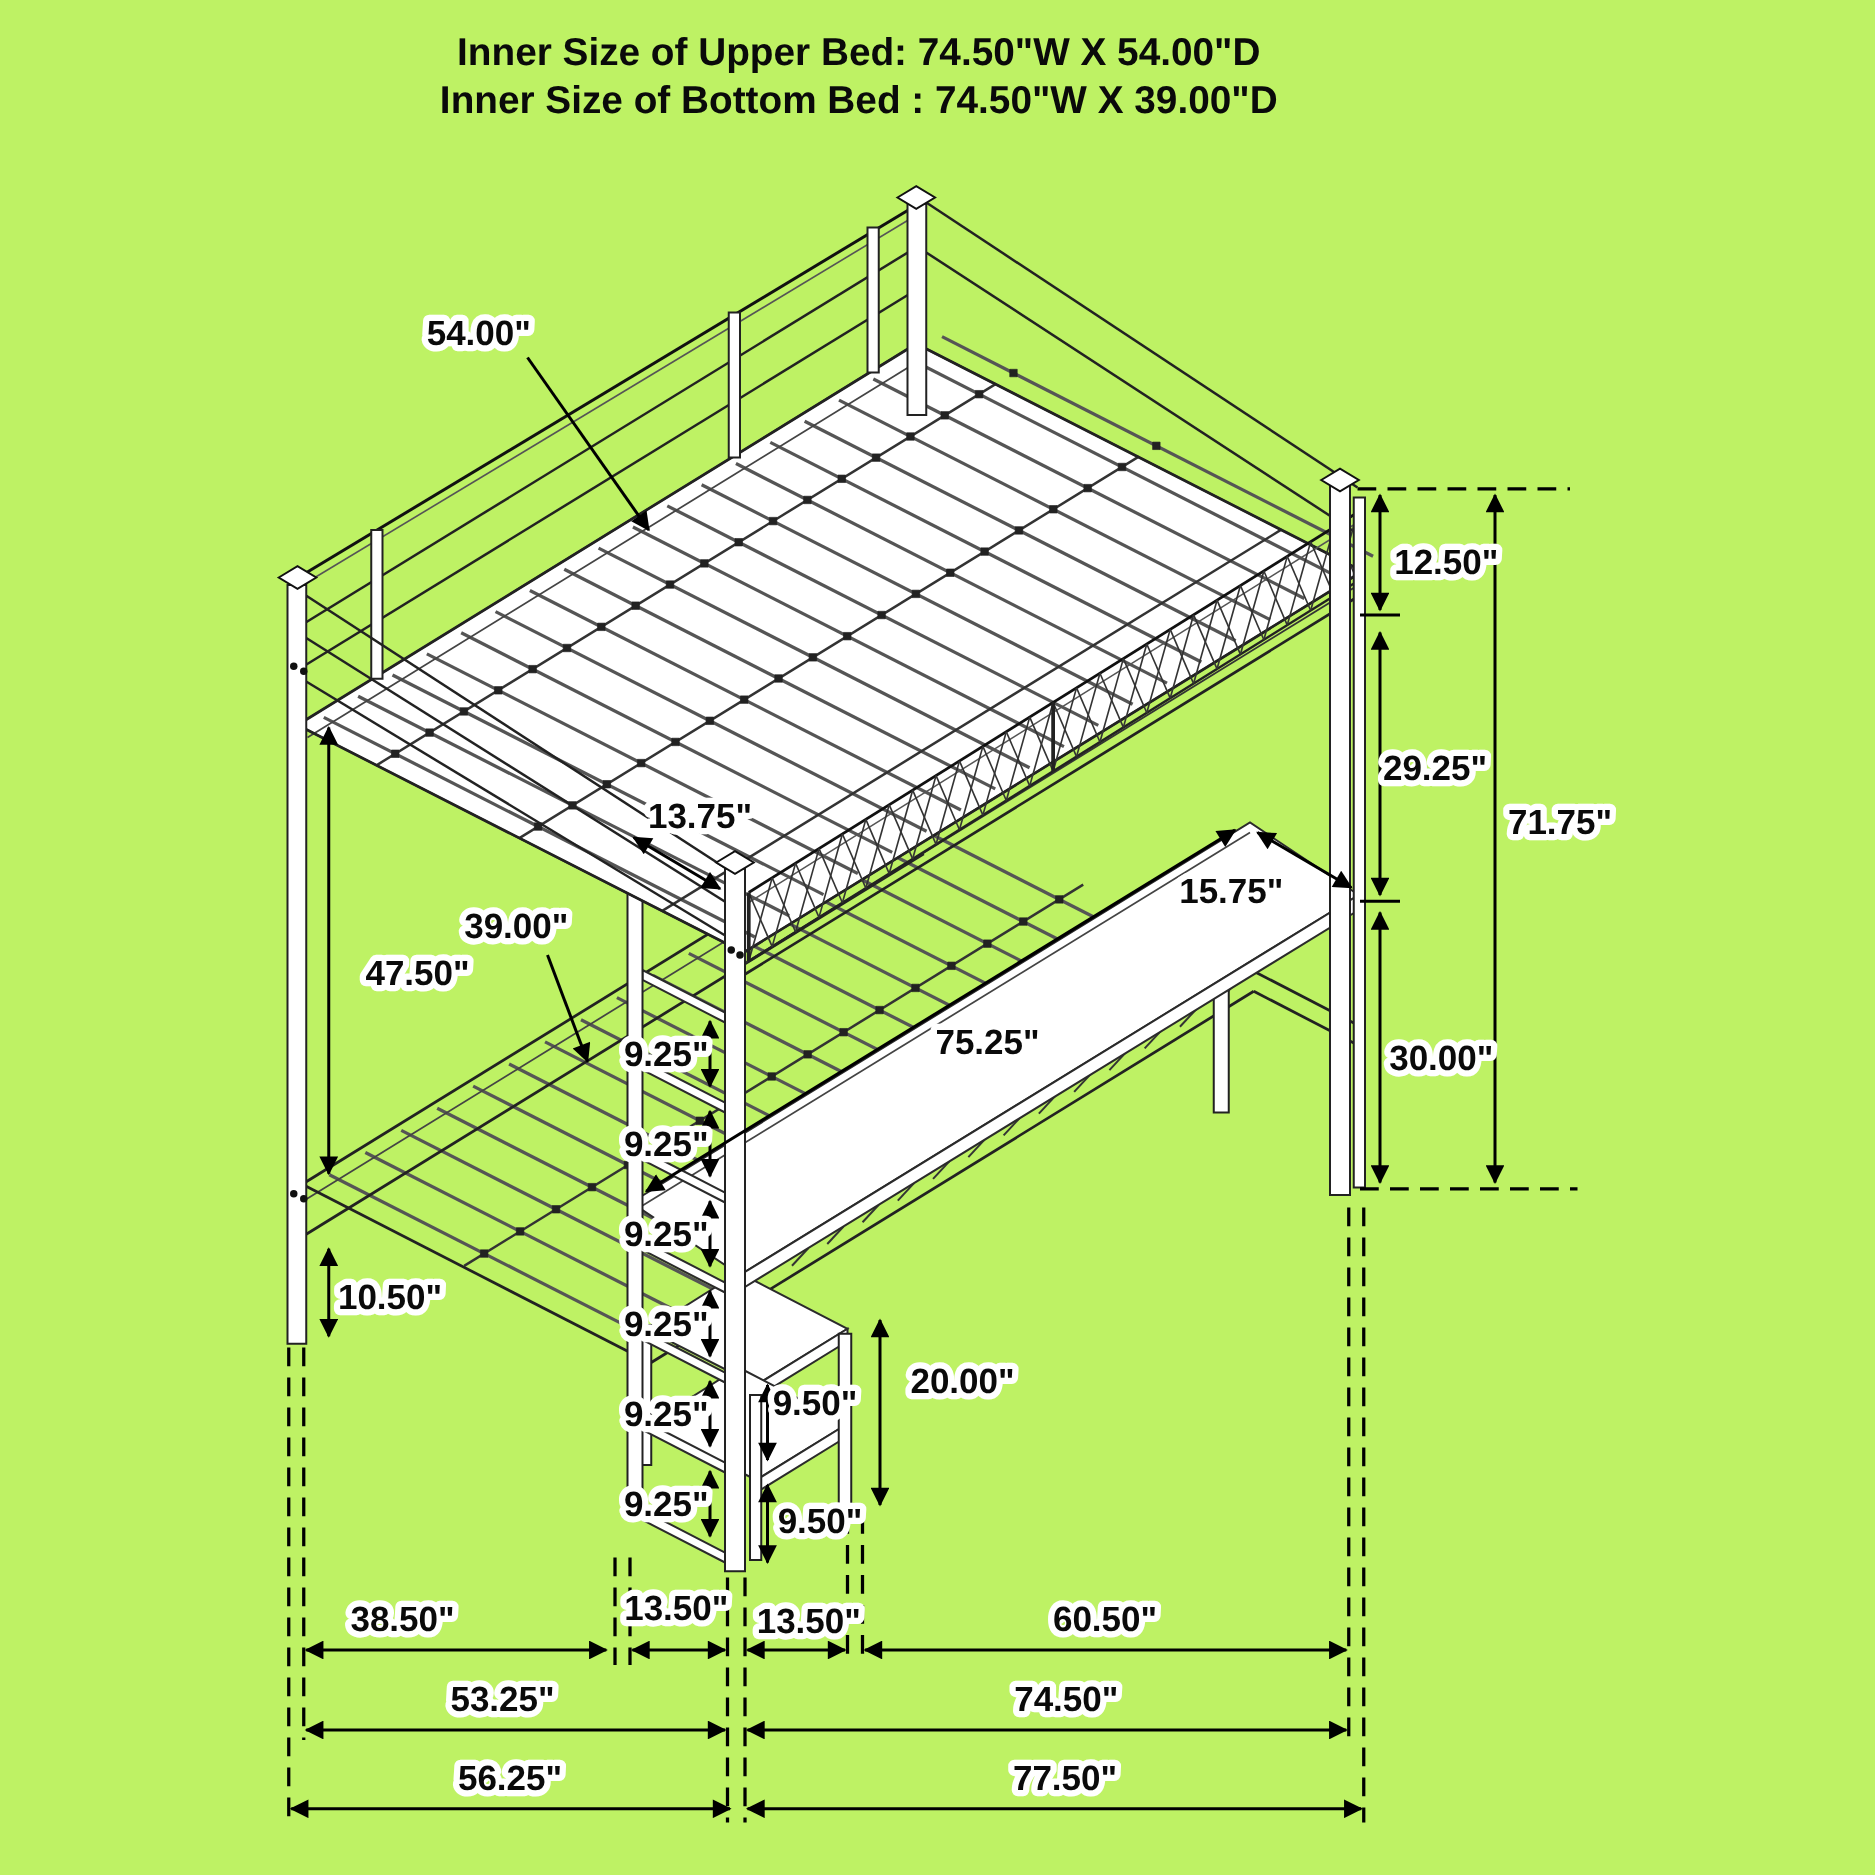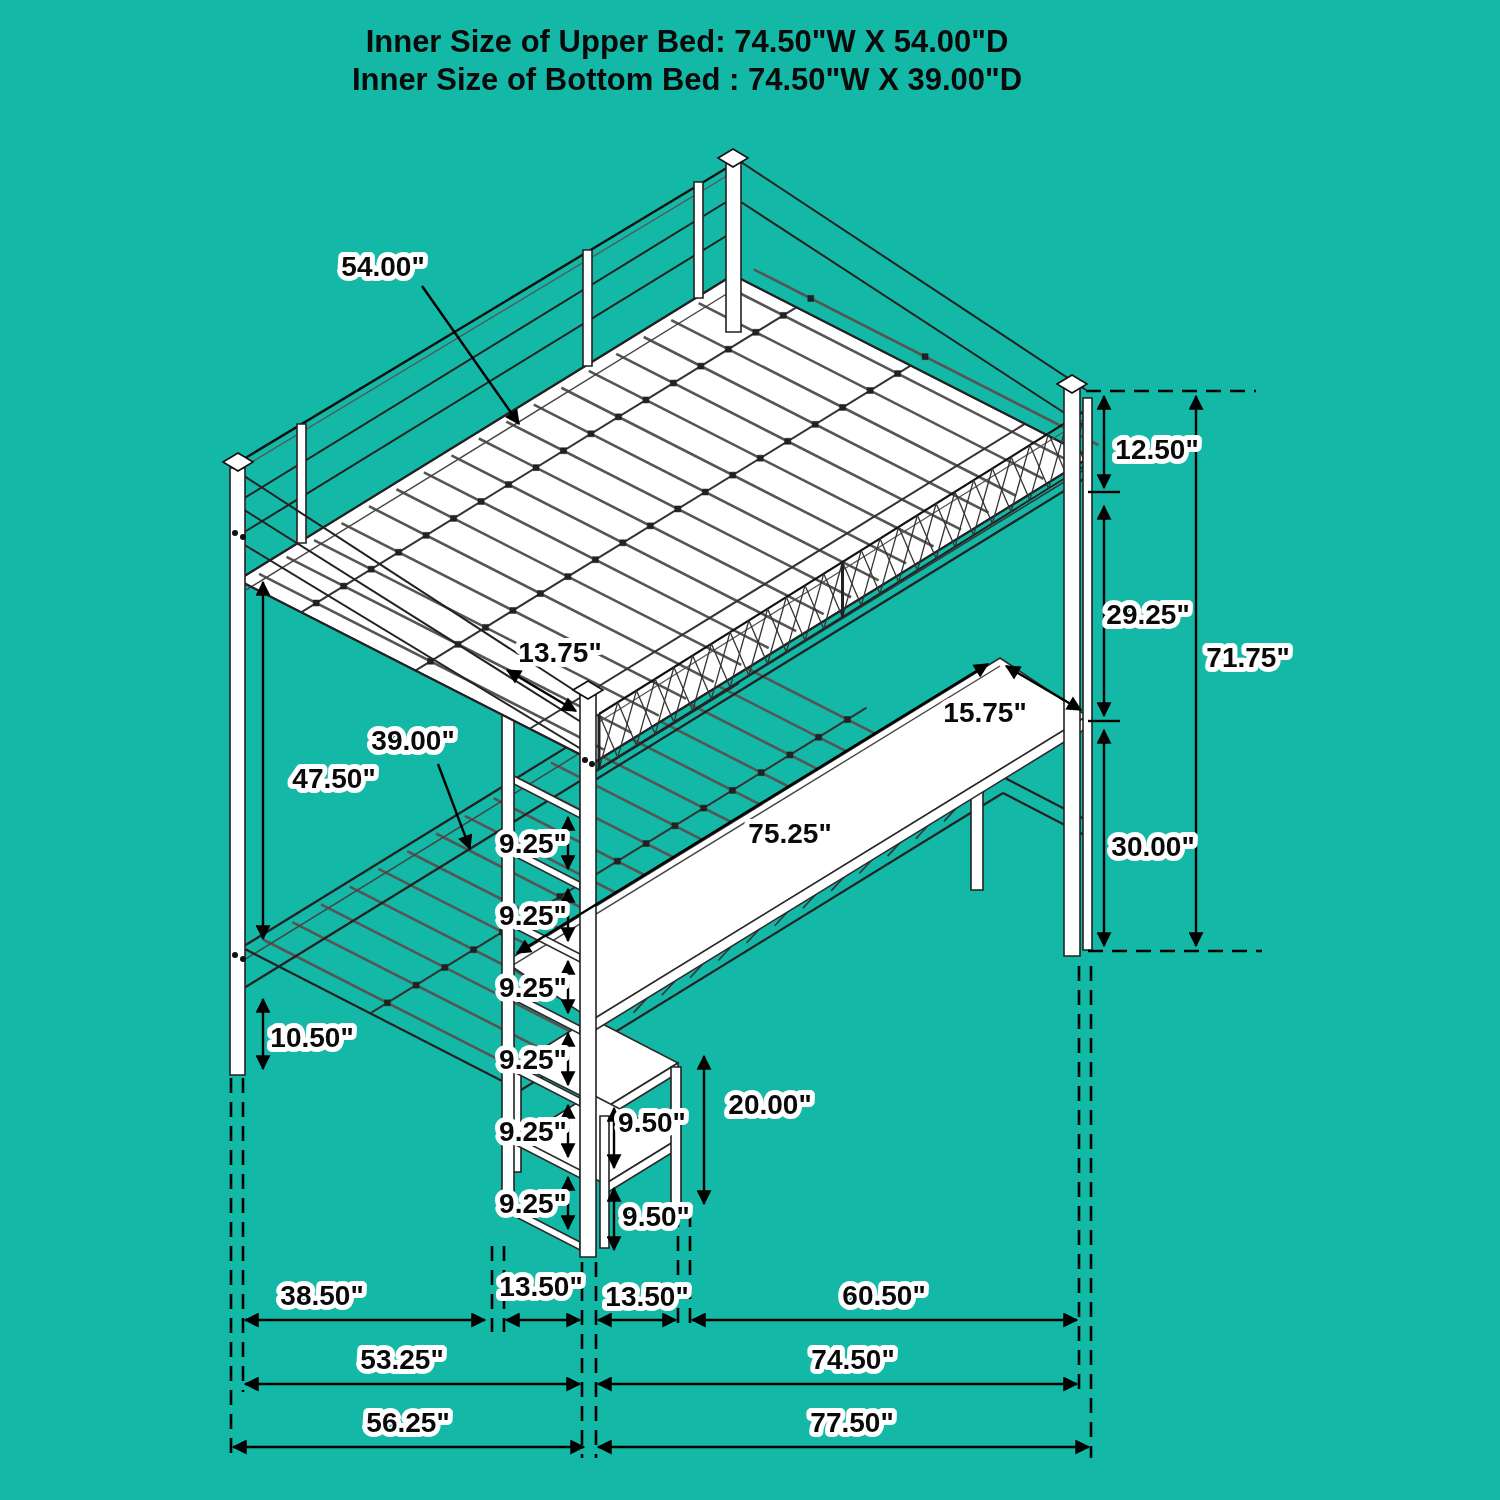--- a/index.html
+++ b/index.html
@@ -1,16 +1,16 @@
 <!DOCTYPE html>
 <html><head>
 <meta charset="utf-8">
 <style>
   html,body{margin:0;padding:0;background:#fff;}
-  .stage{position:relative;width:1500px;height:1500px;background:#14b8a6;overflow:hidden;
+  .stage{position:relative;width:1500px;height:1500px;background:#bef264;overflow:hidden;
          font-family:"Liberation Sans",sans-serif;}
   svg{position:absolute;left:0;top:0;}
   .ttl{font:700 31px "Liberation Sans",sans-serif;fill:#0a0a0a;text-anchor:middle;}
   .lbl{font:700 28px "Liberation Sans",sans-serif;fill:#0a0a0a;text-anchor:middle;
        paint-order:stroke;stroke:#ffffff;stroke-width:10px;stroke-linejoin:round;}
   .dim{stroke:#000;stroke-width:2.4;fill:none;}
   .dash{stroke:#000;stroke-width:2.6;fill:none;stroke-dasharray:15 9;}
 </style>
 </head>
 <body>

